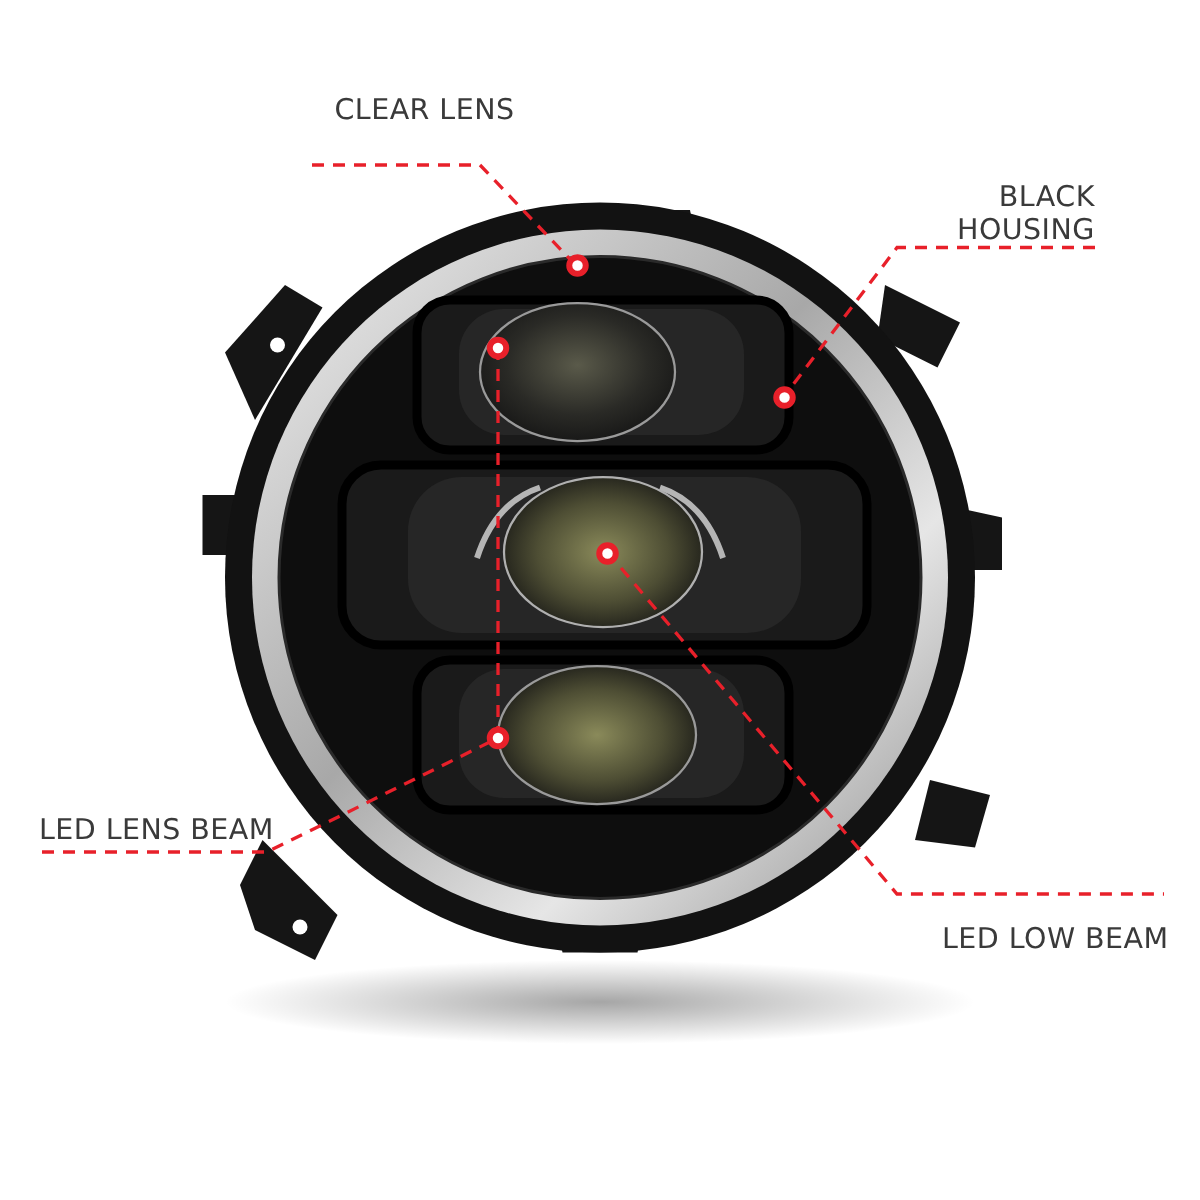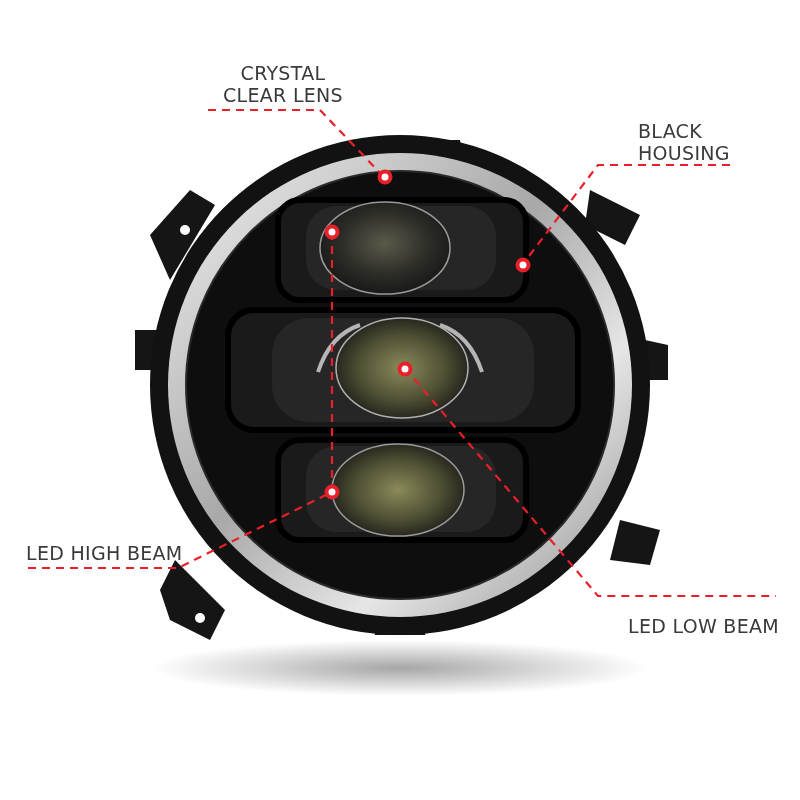--- a/index.html
+++ b/index.html
@@ -87,28 +87,27 @@
   <g fill="#ffffff" stroke="#e8202a" stroke-width="4">
     <circle cx="385" cy="177" r="5.5"></circle>
     <circle cx="332" cy="232" r="5.5"></circle>
     <circle cx="523" cy="265" r="5.5"></circle>
     <circle cx="405" cy="369" r="5.5"></circle>
     <circle cx="332" cy="492" r="5.5"></circle>
   </g>
 </svg>
 
 <div class="label" style="left:223px;top:62px;text-align:center;">
-  <span class="line">CRYSTAL</span>
   <span class="line">CLEAR LENS</span>
 </div>
 
-<div class="label" style="left:638px;top:120px;text-align:left;">
+<div class="label" style="left:638px;top:120px;text-align:right;">
   <span class="line">BLACK</span>
   <span class="line">HOUSING</span>
 </div>
 
 <div class="label" style="left:26px;top:542px;">
-  <span class="line">LED HIGH BEAM</span>
+  <span class="line">LED LENS BEAM</span>
 </div>
 
 <div class="label" style="left:628px;top:571px;margin-top:44px;">
   <span class="line">LED LOW BEAM</span>
 </div>
 
 </body></html>

